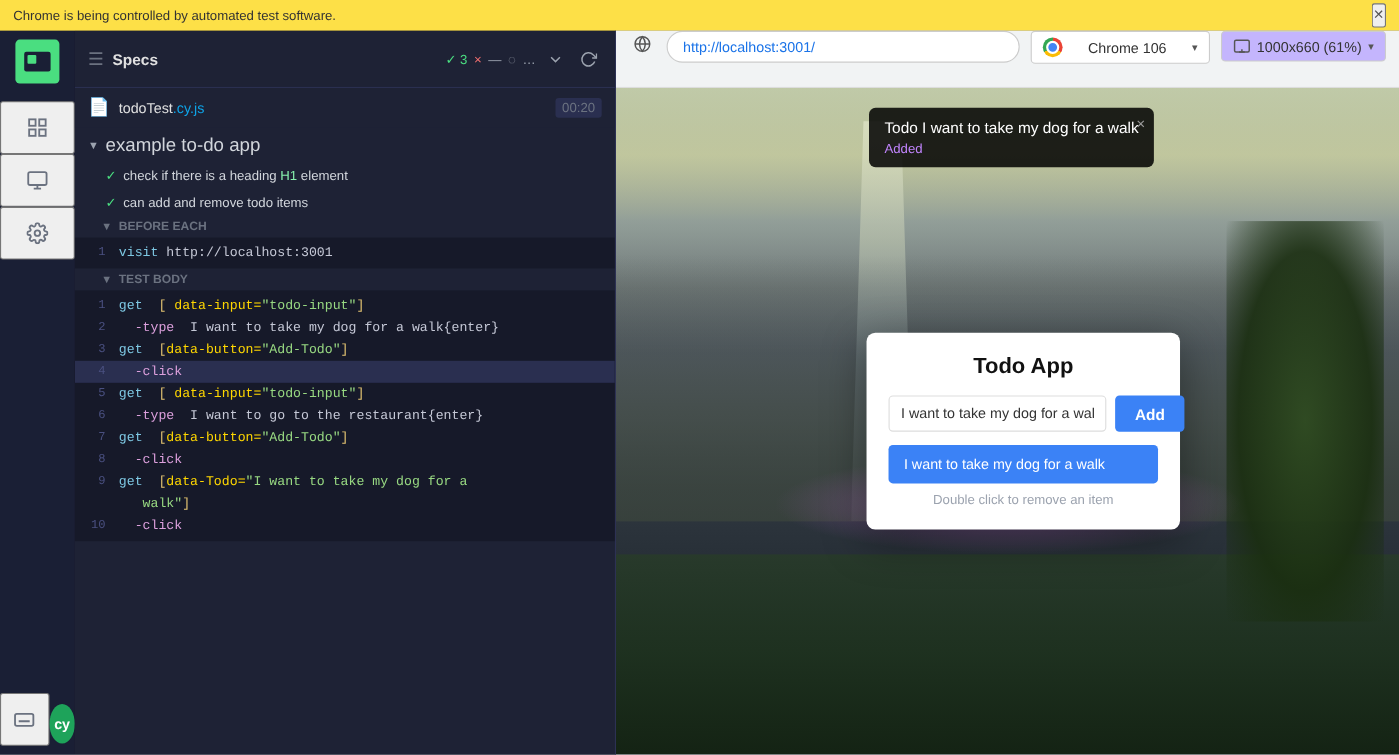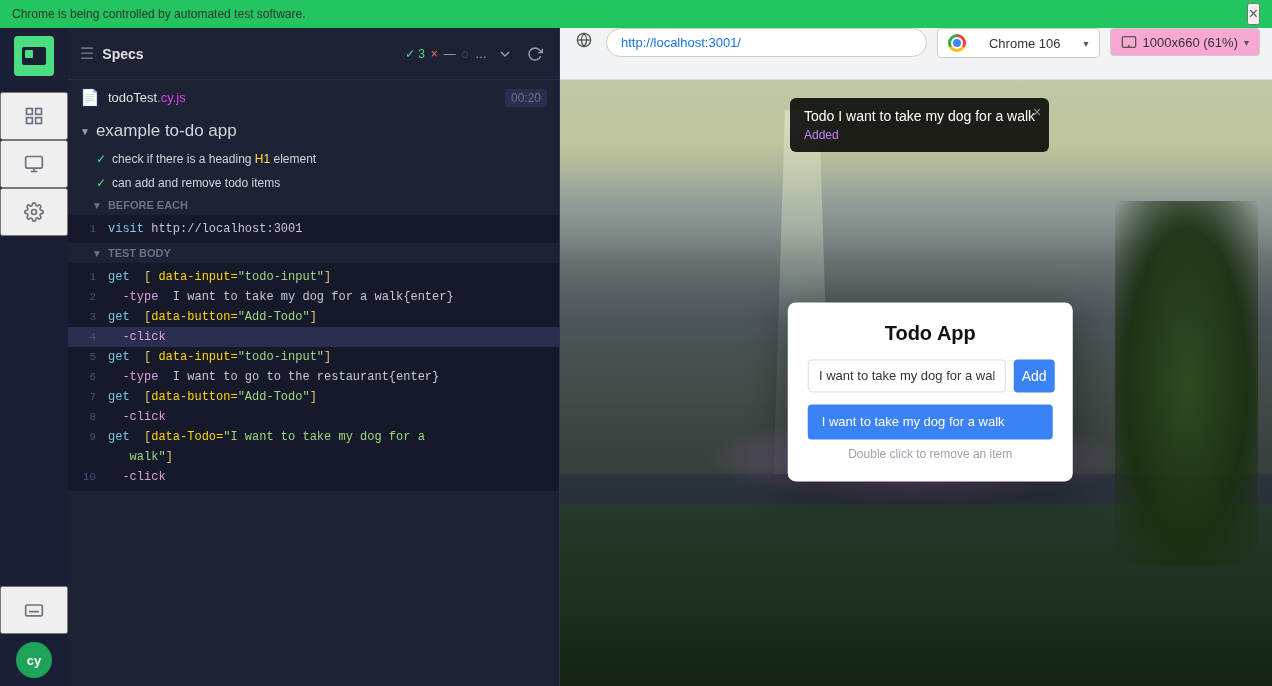--- a/index.html
+++ b/index.html
@@ -1,20 +1,20 @@
 <!DOCTYPE html>
 <html><head>
   <meta charset="utf-8">
   <style>
     * { box-sizing: border-box; margin: 0; padding: 0; }
     body { font-family: -apple-system, BlinkMacSystemFont, 'Segoe UI', sans-serif; background: #1a1a2e; width: 1272px; height: 686px; overflow: hidden; }
 
     
     .top-banner {
-      background: #22c55e;
+      background: #fde047;
       color: #333;
       font-size: 12px;
       padding: 6px 12px;
       display: flex;
       align-items: center;
       justify-content: space-between;
       height: 28px;
     }
     .top-banner-close {
       cursor: pointer;
@@ -72,21 +72,21 @@
       color: #6b7280;
       cursor: pointer;
       transition: color 0.2s;
     }
     .sidebar-icon-btn svg { width: 20px; height: 20px; }
 
     .sidebar-bottom {
       margin-top: auto;
       width: 100%;
       display: flex;
-      flex-direction: column;
+      flex-direction: row;
       align-items: center;
       padding-bottom: 8px;
       gap: 0;
     }
     .cy-badge {
       width: 36px; height: 36px;
       background: #1ea35a;
       border-radius: 50%;
       display: flex; align-items: center; justify-content: center;
       color: white; font-weight: bold; font-size: 13px;
@@ -148,21 +148,21 @@
       align-items: center;
       padding: 8px 12px;
       gap: 8px;
       background: #1e2235;
     }
     .file-icon { color: #9ca3af; }
     .file-name {
       color: #e0e0e0;
       font-size: 13px;
     }
-    .file-name .ext { color: #d946ef; }
+    .file-name .ext { color: #0ea5e9; }
     .file-time {
       margin-left: auto;
       color: #6b7280;
       font-size: 12px;
       background: #2a2f50;
       padding: 2px 6px;
       border-radius: 3px;
     }
 
     
@@ -190,21 +190,21 @@
 
     .test-item {
       display: flex;
       align-items: center;
       padding: 5px 12px 5px 28px;
       gap: 6px;
       cursor: pointer;
     }
     .check-green { color: #4ade80; font-size: 12px; }
     .test-name { color: #d1d5db; font-size: 12px; }
-    .test-name .highlight { color: #fde047; }
+    .test-name .highlight { color: #86efac; }
 
     .section-header {
       display: flex;
       align-items: center;
       padding: 4px 12px 4px 24px;
       gap: 6px;
       cursor: pointer;
     }
     .section-arrow { color: #6b7280; font-size: 10px; }
     .section-name { color: #6b7280; font-size: 11px; font-weight: 700; }
@@ -293,21 +293,21 @@
       top: 50%; left: 50%;
       transform: translate(-50%, -50%);
       width: 8px; height: 8px;
       background: #4285f4;
       border-radius: 50%;
       border: 2px solid white;
     }
     .dropdown-arrow { color: #555; font-size: 10px; }
     .viewport-info {
       display: flex; align-items: center; gap: 6px;
-      background: #f9a8d4; border: 1px solid #ccc; border-radius: 4px;
+      background: #c4b5fd; border: 1px solid #ccc; border-radius: 4px;
       padding: 5px 10px; font-size: 13px; color: #333;
     }
 
     
     .browser-content {
       flex: 1;
       background: #e8e8e8;
       display: flex;
       align-items: flex-start;
       justify-content: flex-start;
@@ -470,23 +470,23 @@
       padding: 8px 10px;
       font-size: 13px;
       color: #333;
       outline: none;
     }
     .todo-add-btn {
       background: #3b82f6;
       color: white;
       border: none;
       border-radius: 4px;
-      padding: 8px 8px;
+      padding: 8px 18px;
       font-size: 14px;
-      font-weight: 400;
+      font-weight: 700;
       cursor: pointer;
     }
     .todo-item {
       background: #3b82f6;
       color: white;
       border-radius: 4px;
       padding: 10px 14px;
       font-size: 13px;
       margin-bottom: 8px;
     }

